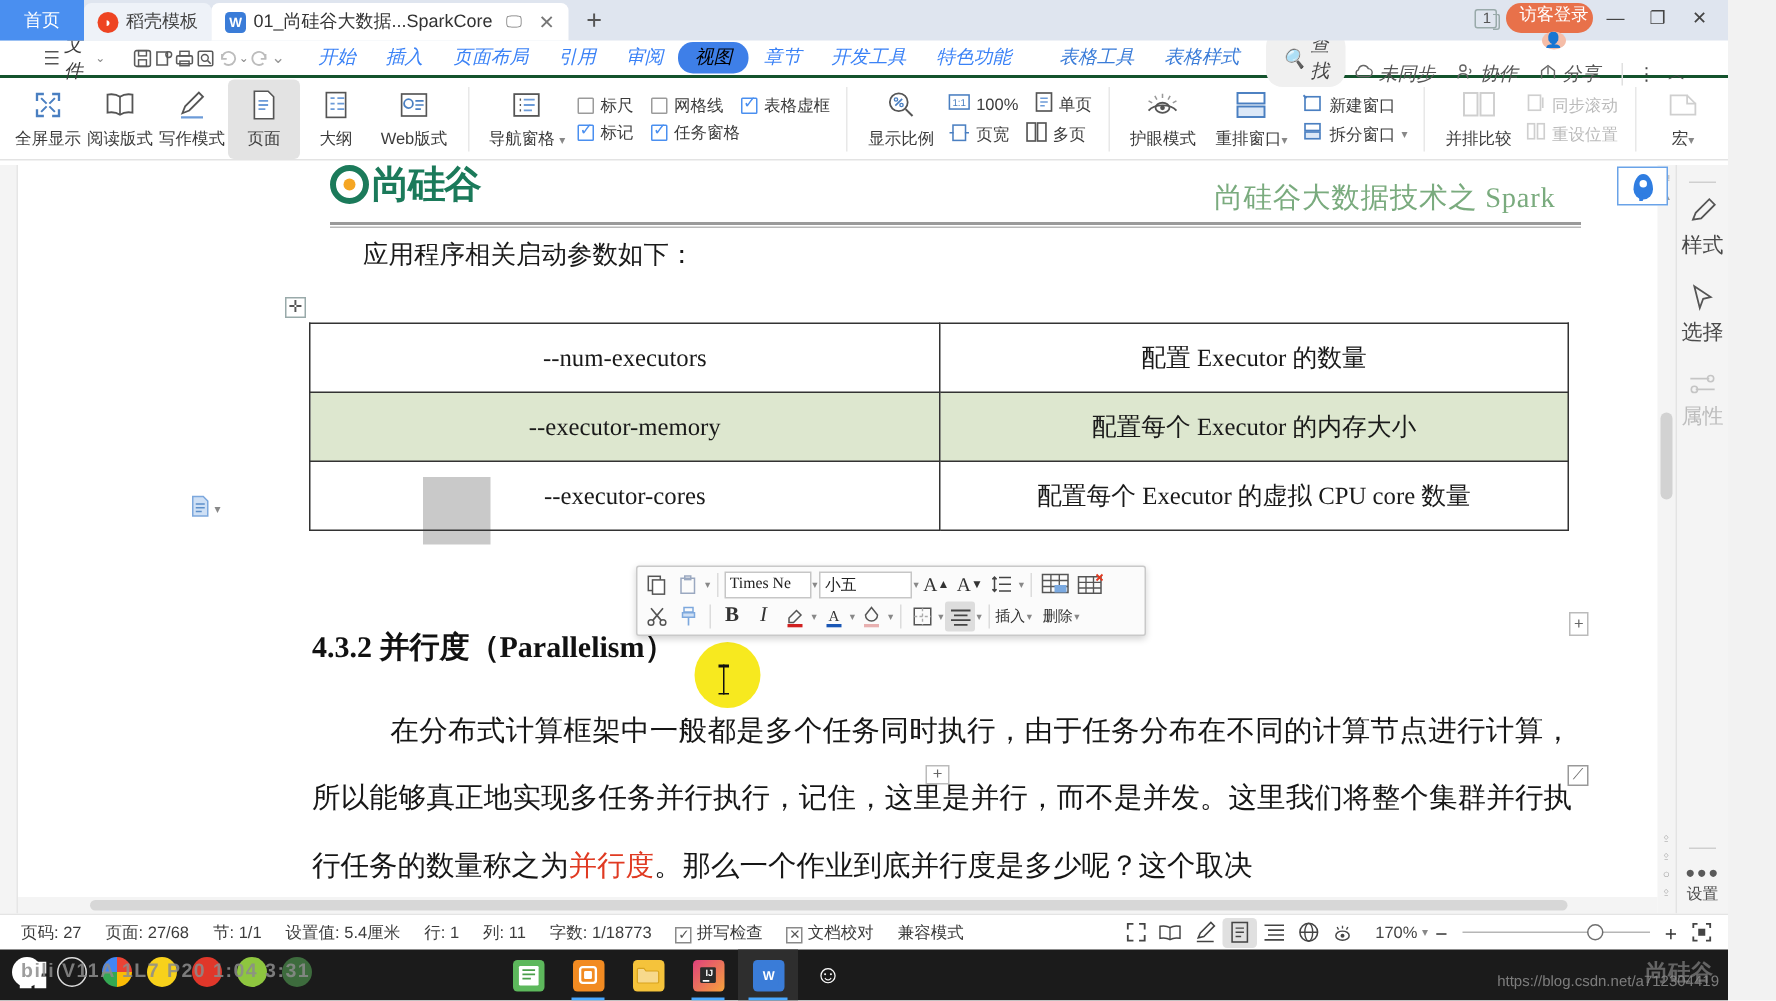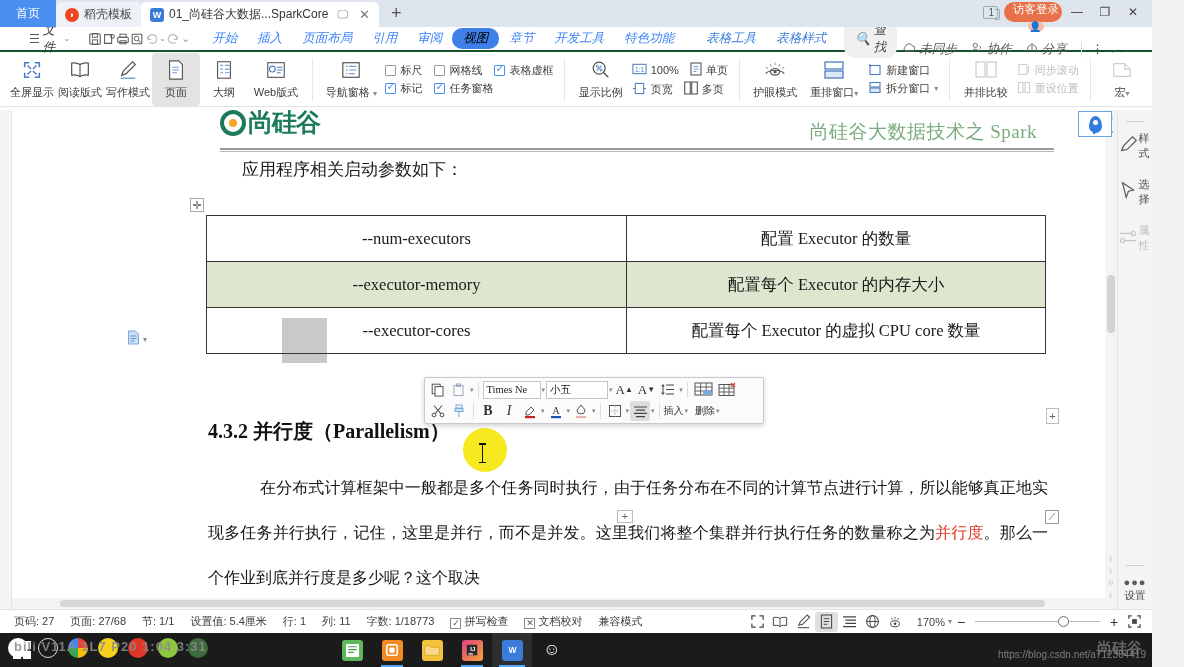--- a/index.html
+++ b/index.html
@@ -117,21 +117,21 @@
             background:#fff; font-size:11px; color:#666; text-align:center; line-height:11px;}
   .colplus{ position:absolute; left:1034px; top:298px; width:13px; height:16px; border:1px solid #bbb;
             background:#fff; font-size:11px; color:#666; text-align:center; line-height:14px;}
   .resz{ position:absolute; left:1033px; top:400px; width:14px; height:14px; border:1px solid #999;
          background:#fff; font-size:10px; color:#666; text-align:center; line-height:12px;}
   .pasteopt{ position:absolute; left:115px; top:220px; display:flex; align-items:center; gap:3px; }
 
   .h432{ position:absolute; left:196px; top:308px; font-size:20px; font-weight:bold; color:#111;
          font-family:"Liberation Serif",serif; }
   .bodytxt{ position:absolute; left:196px; top:355px; width:840px;
-            font-family:"Liberation Serif",serif; font-size:16px; color:#161616; line-height:45px;
+            font-family:"Liberation Serif",serif; font-size:19px; color:#161616; line-height:45px;
             text-align:justify; }
   .bodytxt .ind{ display:inline-block; width:52px; }
   .red{ color:#e03a22; }
 
   
   .minibar{ position:absolute; left:412px; top:267px; width:340px; height:47px; background:#fbfbfb;
             border:1px solid #c9c9c9; box-shadow:0 2px 5px rgba(0,0,0,.18); border-radius:2px;
             display:flex; flex-direction:column; padding:1px 3px; z-index:30;}
   .mbrow{ display:flex; align-items:center; height:22px; gap:1px; }
   .mb{ height:20px; min-width:20px; display:flex; align-items:center; justify-content:center;
@@ -149,22 +149,22 @@
   .vthumb{ position:absolute; top:165px; left:2px; width:8px; height:58px; background:#d2d2d2; border-radius:4px;}
   .vmark{ position:absolute; left:1px; width:10px; text-align:center; font-size:8px; color:#9a9a9a;}
   .hscroll{ position:absolute; left:12px; right:47px; bottom:0; height:11px; background:#f4f4f4; }
   .hthumb{ position:absolute; left:48px; width:985px; top:2px; height:7px; background:#d7d7d7; border-radius:4px;}
 
   
   .rsidebar{ position:absolute; right:0; top:0; bottom:0; width:35px; background:#f4f4f4;
              border-left:1px solid #e3e3e3; display:flex; flex-direction:column; align-items:center;
              padding-top:6px; gap:0; }
   .rsline{ width:18px; height:1px; background:#cfcfcf; margin:5px 0 9px 0; }
-  .rsitem{ width:35px; display:flex; flex-direction:row; align-items:center; gap:1px;
-           font-size:11px; color:#4a4a4a; margin-bottom:16px; }
+  .rsitem{ width:35px; display:flex; flex-direction:column; align-items:center; gap:1px;
+           font-size:14px; color:#4a4a4a; margin-bottom:16px; }
   .rsitem.dis{ color:#bdbdbd; }
   .rsbottom{ margin-top:auto; margin-bottom:6px; display:flex; flex-direction:column; align-items:center;
              gap:1px; font-size:10.5px; color:#4a4a4a; width:35px;}
   .mapmark{ position:absolute; left:-40px; top:1px; width:34px; height:26px; background:#fff;
             border:1px solid #6aa3e8; display:flex; align-items:center; justify-content:center; }
   .pin{ width:13px; height:17px; background:#2f7de1; border-radius:50% 50% 50% 50%/60% 60% 40% 40%;
         position:relative; }
   .pin:after{ content:""; position:absolute; left:4px; top:4px; width:5px; height:5px;
               border-radius:50%; background:#fff;}
   .pin:before{ content:""; position:absolute; left:4.5px; top:13px; border-left:2px solid #2f7de1;

